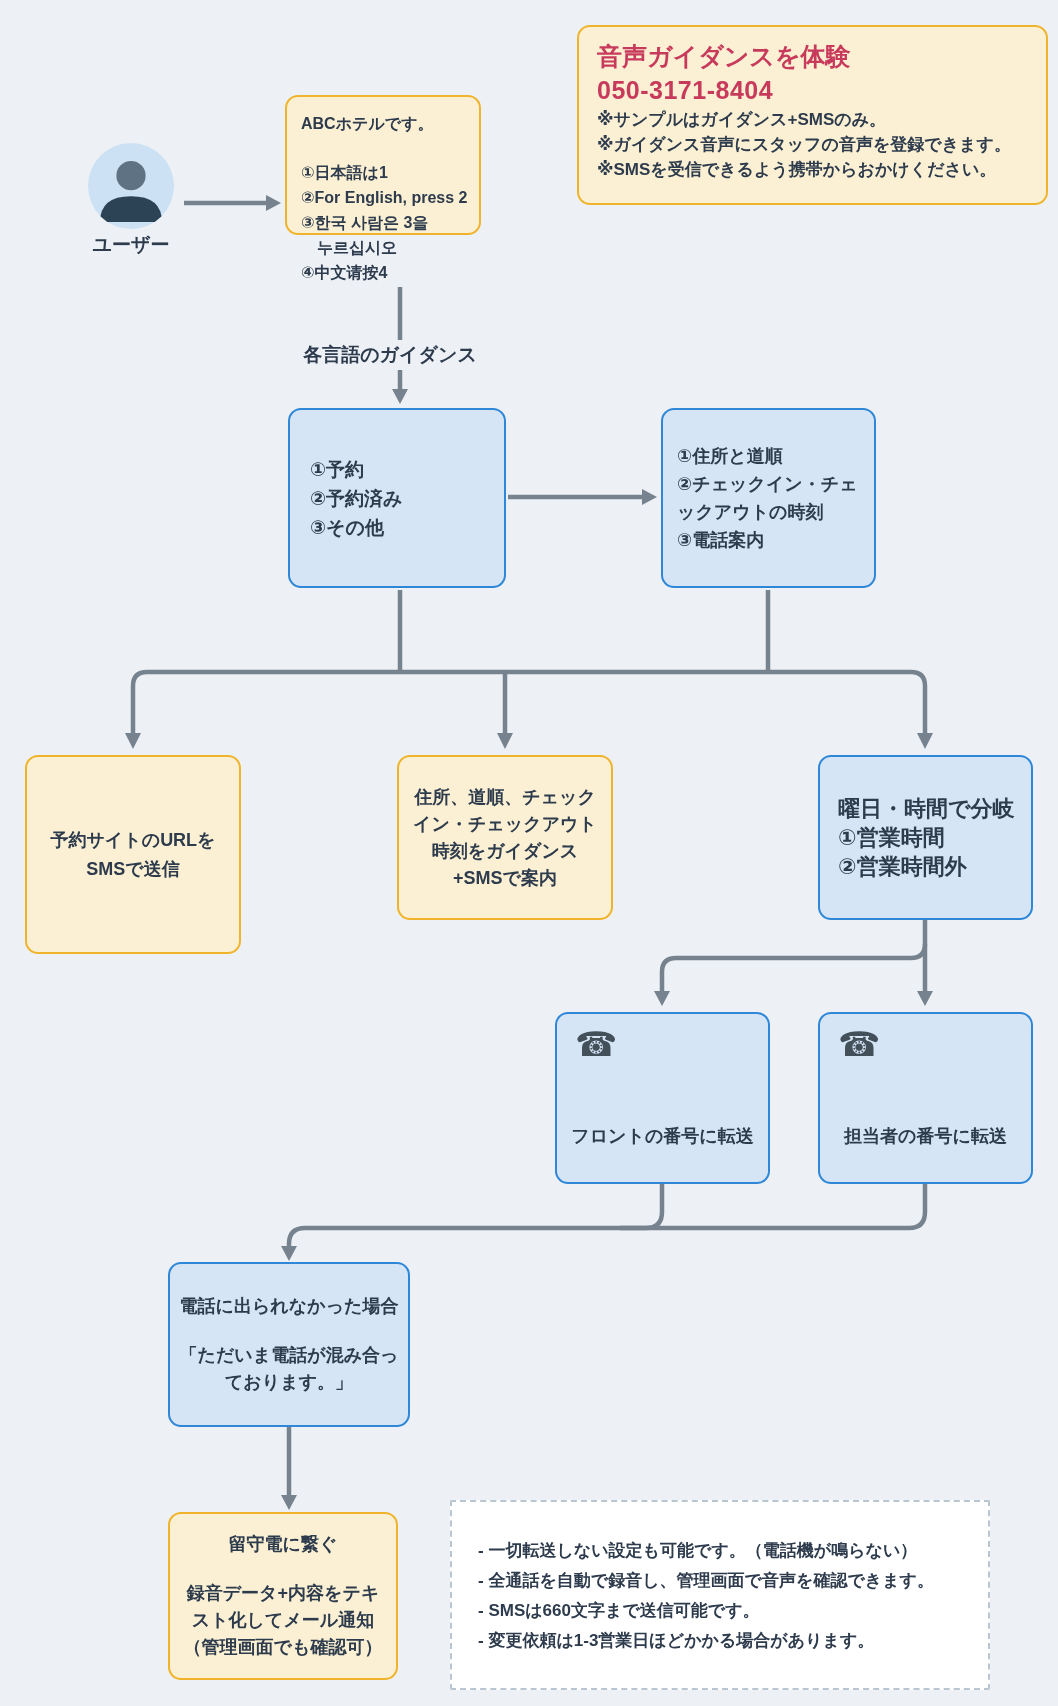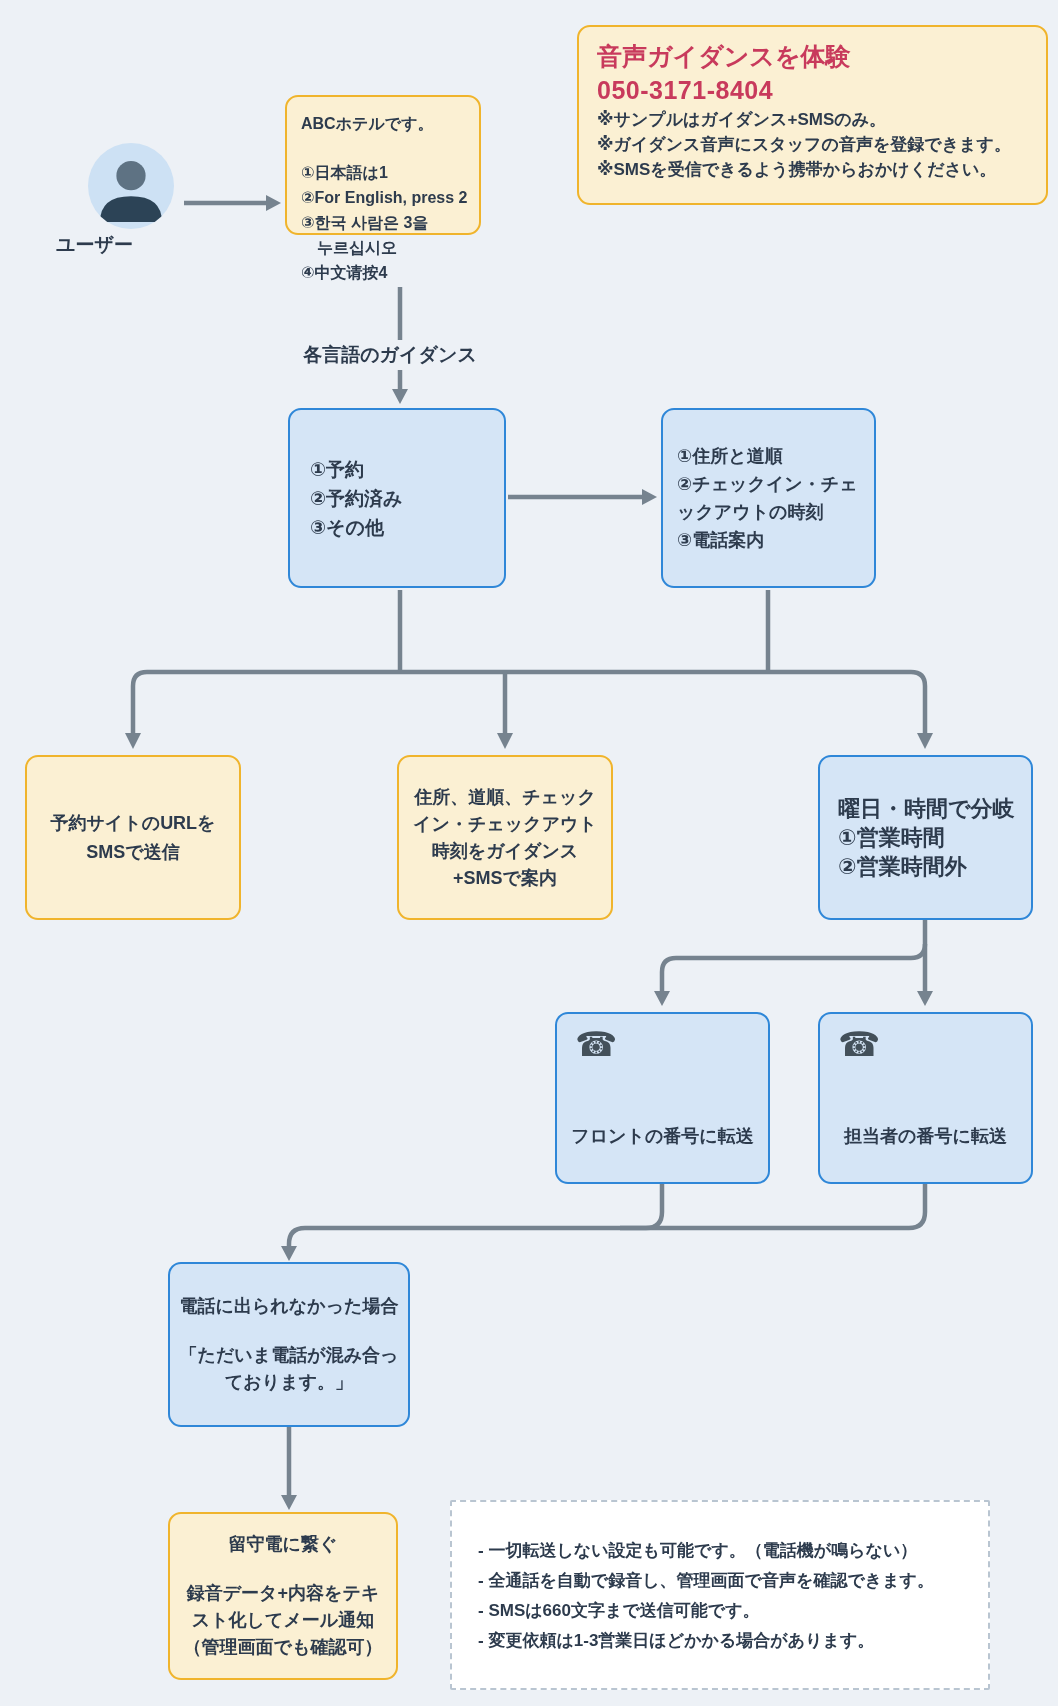--- a/index.html
+++ b/index.html
@@ -34,40 +34,40 @@
   .bbox{background:var(--bbg);border:2px solid var(--bbd);}
   .center{display:flex;flex-direction:column;justify-content:center;align-items:center;text-align:right;}
   .vcenter{display:flex;flex-direction:column;justify-content:center;}
   .line{white-space:nowrap;}
   
   .avatar{
     position:absolute;left:88px;top:143px;width:86px;height:86px;
     border-radius:50%;background:#cde1f4;overflow:hidden;z-index:1;
   }
   .user-label{
-    position:absolute;left:56px;top:232px;width:150px;text-align:left;
+    position:absolute;left:56px;top:232px;width:150px;text-align:center;
     font-size:19px;z-index:1;
   }
   
   .greeting{left:285px;top:95px;width:196px;height:140px;padding:14px 10px 10px 14px;font-size:16px;line-height:25px;}
   .greeting .gap{height:24px;}
   
   .trial{left:577px;top:25px;width:471px;height:180px;padding:12px 18px;}
   .trial-title{font-size:25px;line-height:34px;color:var(--red);}
   .trial-phone{font-size:25px;line-height:34px;color:var(--red);letter-spacing:0.5px;}
   .trial-note{font-size:17px;line-height:25px;}
   
   .edge-label{
     position:absolute;left:295px;top:340px;width:190px;text-align:center;
     font-size:19px;background:var(--page-bg);z-index:1;padding:2px 0;
   }
   .menu{font-size:19px;line-height:29px;}
   .box1{left:288px;top:408px;width:218px;height:180px;padding-left:20px;}
   .box2{left:661px;top:408px;width:215px;height:180px;padding-left:14px;font-size:18px;line-height:28px;}
-  .send-url{left:25px;top:755px;width:216px;height:165px;font-size:18px;line-height:29px;}
+  .send-url{left:25px;top:755px;width:216px;height:199px;font-size:18px;line-height:29px;}
   .guide-sms{left:397px;top:755px;width:216px;height:165px;font-size:18px;line-height:27px;}
   .time-branch{left:818px;top:755px;width:215px;height:165px;padding-left:18px;font-size:22px;line-height:29px;}
   
   .fwd{width:215px;height:172px;font-size:18px;}
   .fwd-front{left:555px;top:1012px;}
   .fwd-staff{left:818px;top:1012px;}
   .fwd .phone-glyph{
     position:absolute;left:18px;top:10px;font-size:34px;line-height:40px;color:#43505a;
   }
   .fwd .fwd-label{

